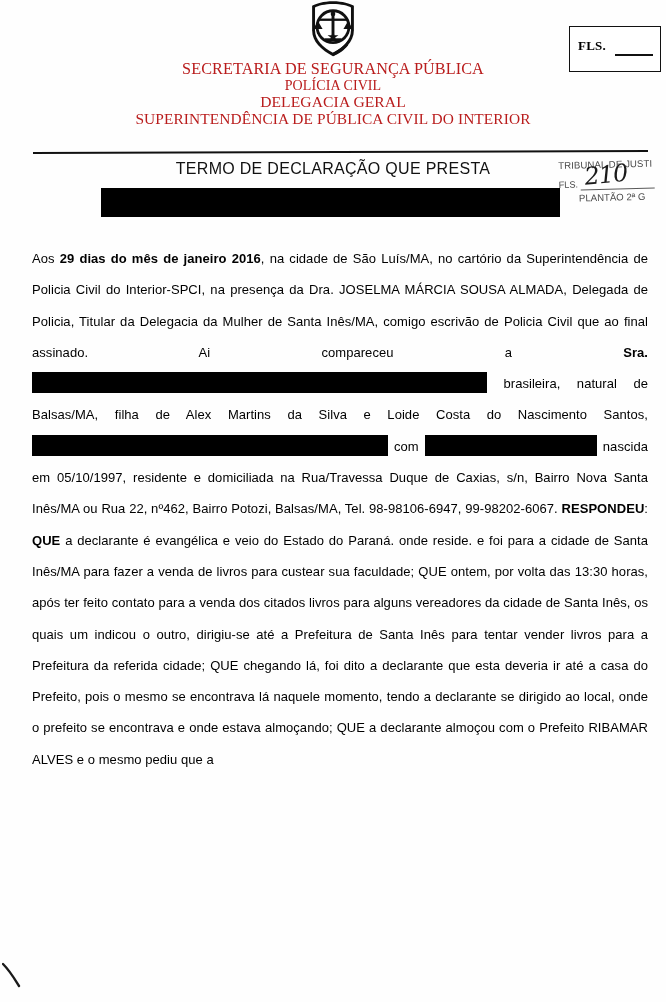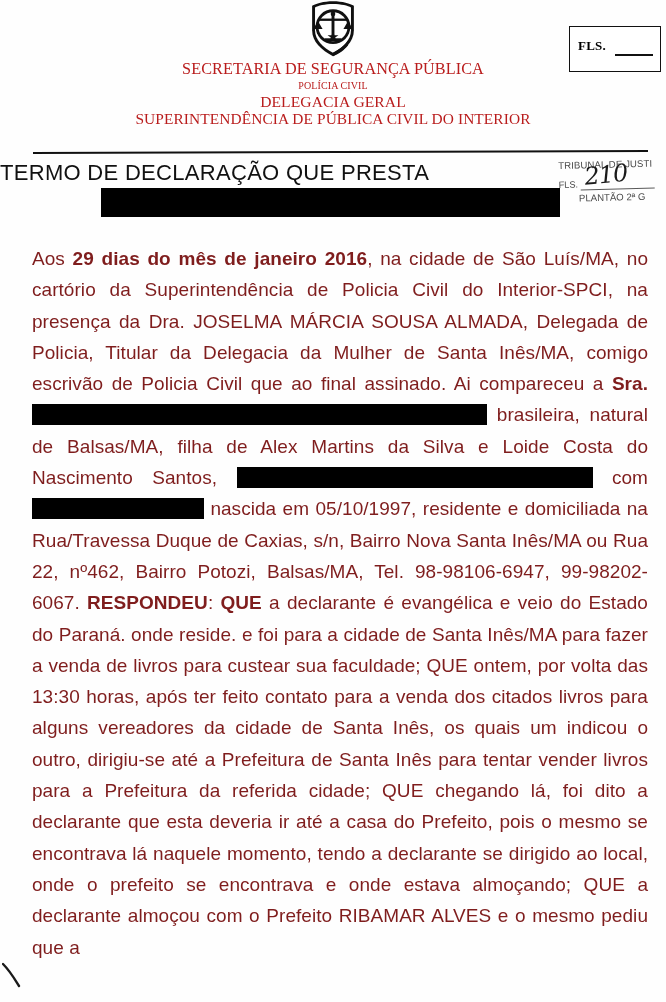--- a/index.html
+++ b/index.html
@@ -73,43 +73,43 @@
     top: 61px;
     text-align: center;
     font-family: "Liberation Serif", serif;
     font-size: 15.5px;
     line-height: 16.6px;
     letter-spacing: 0.1px;
     color: #b91c1c;
   }
   .header div { white-space: nowrap; }
   .hdr1 { font-size: 16.2px; }
-  .hdr2 { font-size: 10px; }
+  .hdr2 { font-size: 14px; }
   .hdr3 { font-size: 15.6px; }
   .hdr4 { font-size: 15.4px; }
 
   
   .hrule {
     position: absolute;
     left: 33px;
     top: 152px;
     width: 615px;
     height: 2.4px;
     background: #111;
     transform: rotate(-0.18deg);
     transform-origin: left center;
   }
 
   
   .doc-title {
     position: absolute;
     left: 0; right: 0;
     top: 160px;
-    text-align: left;
-    font-size: 22px;
+    text-align: center;
+    font-size: 16px;
     letter-spacing: 0.3px;
     color: #111;
   }
 
   
   .stamp {
     position: absolute;
     left: 556px;
     top: 160px;
     width: 118px;
@@ -166,25 +166,25 @@
     background: #000000;
   }
   #redact-title { left: 101px; top: 188px; width: 459px; height: 29px; }
 
   
   .body-text {
     position: absolute;
     left: 32px;
     top: 243px;
     width: 616px;
-    font-size: 19px;
+    font-size: 13px;
     line-height: 31.3px;
     text-align: justify;
     text-justify: inter-word;
-    color: #7f1d1d;
+    color: #000000;
     letter-spacing: 0.05px;
   }
   .body-text b { font-weight: bold; }
 
   
   .inline-redact {
     display: inline-block;
     background: #000;
     vertical-align: middle;
     height: 21px;

